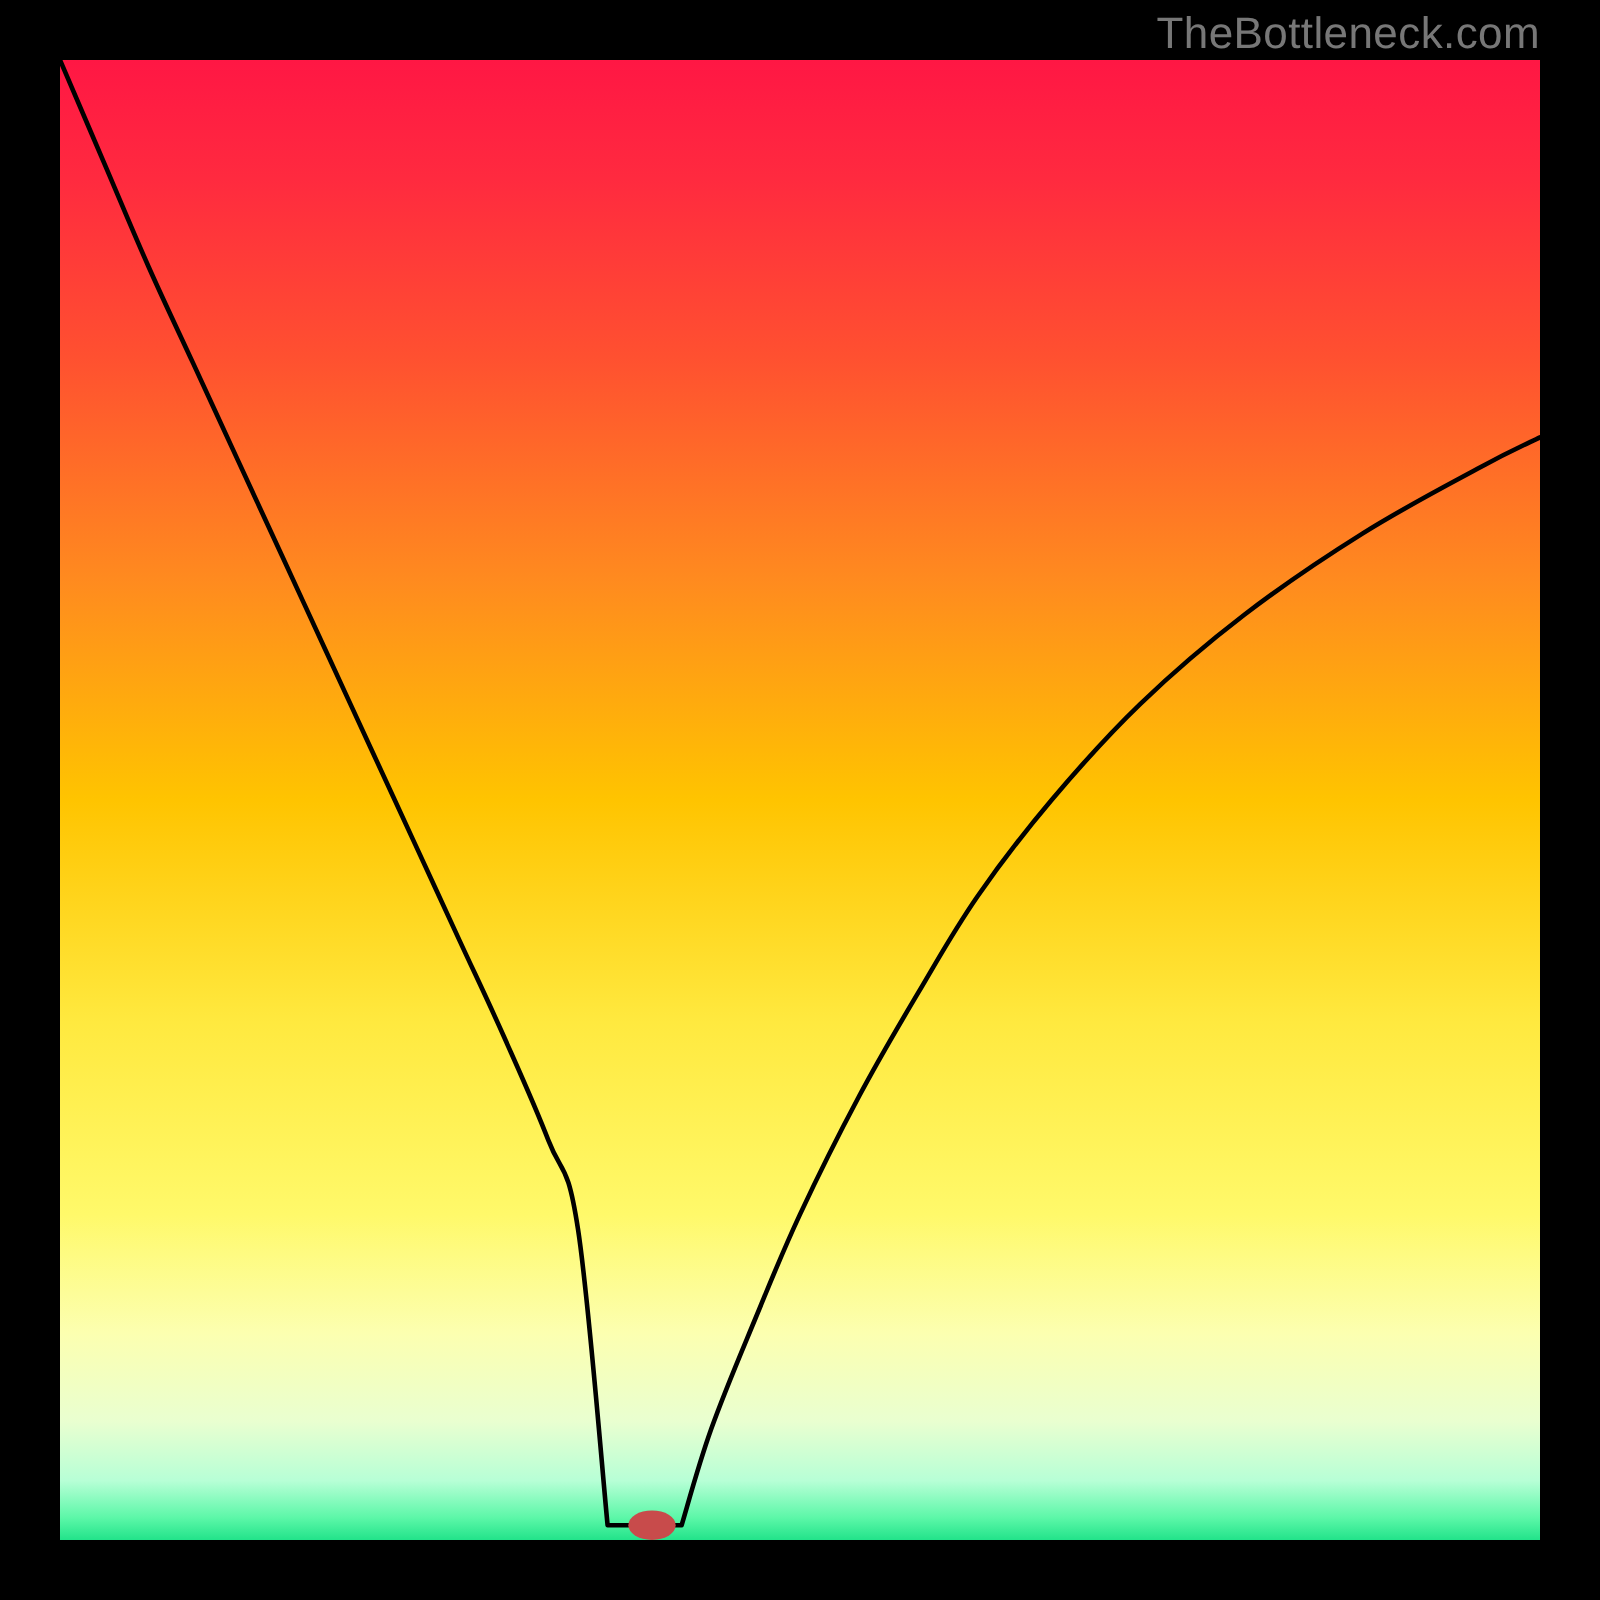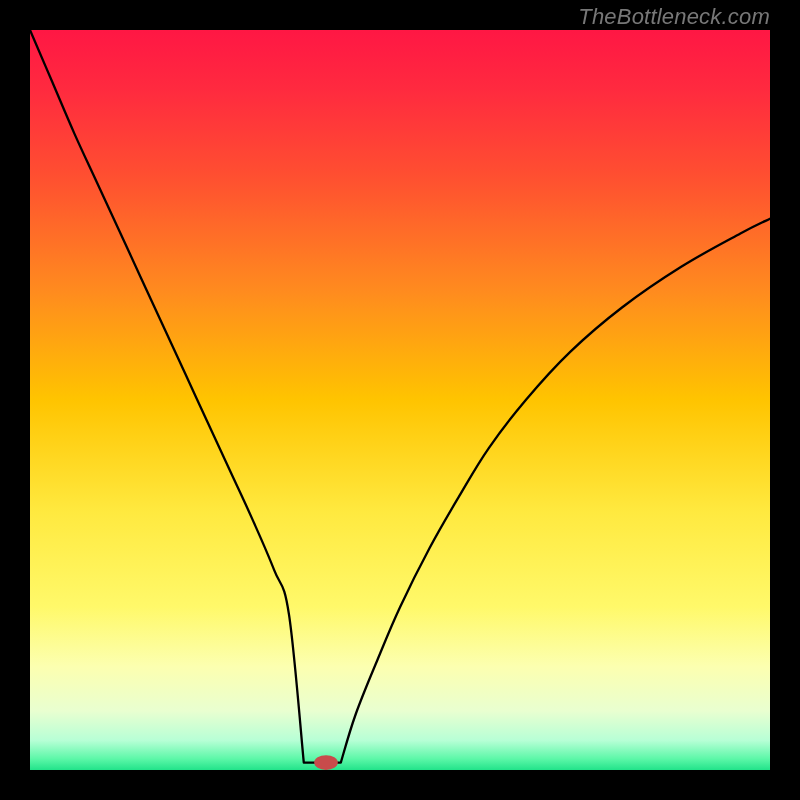--- a/index.html
+++ b/index.html
@@ -26,21 +26,20 @@
     height: 740px;
   }
   .watermark {
     position: absolute;
     top: 4px;
     right: 30px;
     color: #777;
     font-size: 22px;
     font-weight: 500;
     letter-spacing: 0.2px;
-    font-style: italic;
   }
   svg { display: block; }
 </style>
 </head>
 <body>
 
 <div class="frame">
   <div class="watermark">TheBottleneck.com</div>
   <div class="plot">
     <svg id="chart-svg" width="740" height="740" viewBox="0 0 740 740" preserveAspectRatio="none">

